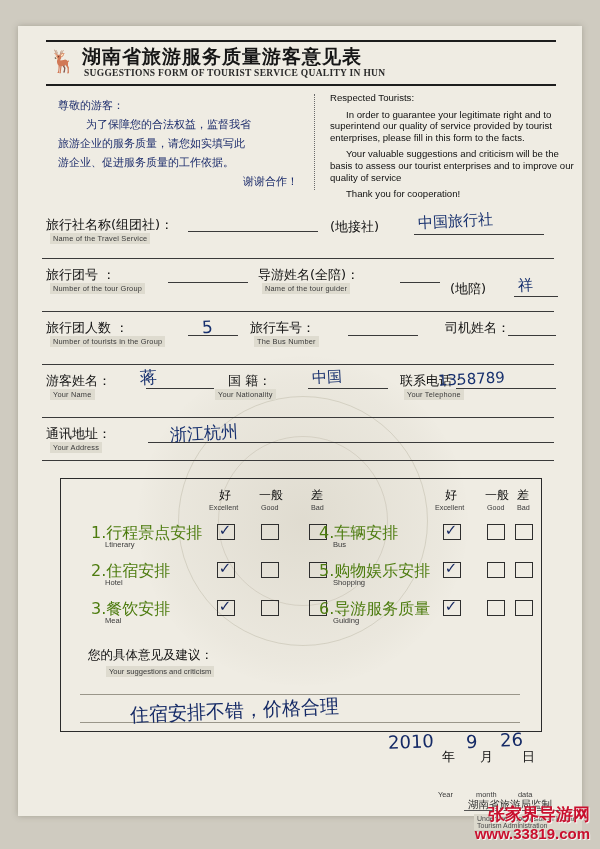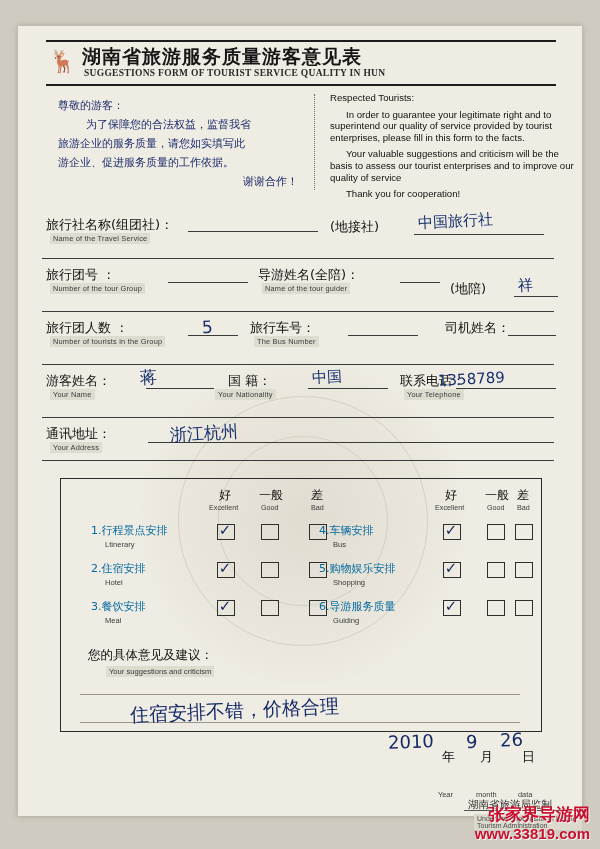--- a/index.html
+++ b/index.html
@@ -96,21 +96,21 @@
   }
   .hand.big{font-size:17px;}
 
   
   .tbl{
     position:absolute;left:42px;top:452px;width:480px;height:252px;
     border:1px solid #2b2b2b;
   }
   .th{position:absolute;font-family:"DejaVu Sans",sans-serif;font-size:12px;color:#111;}
   .th-en{position:absolute;font-size:7.2px;color:#3a3a3a;}
-  .item{position:absolute;font-family:"DejaVu Sans",sans-serif;font-size:11px;color:#0369a1;white-space:nowrap;}
+  .item{position:absolute;font-family:"DejaVu Sans",sans-serif;font-size:16px;color:#4d7c0f;white-space:nowrap;}
   .item-en{position:absolute;font-size:7.6px;color:#3a3a3a;}
   .box{
     position:absolute;width:16px;height:14px;border:1px solid #2e2e2e;background:transparent;
   }
   .tick{
     position:absolute;width:18px;height:16px;
     font-family:"DejaVu Sans",sans-serif;
     font-size:15px;color:#12245e;line-height:14px;text-align:center;
   }
   .sugg-cn{

